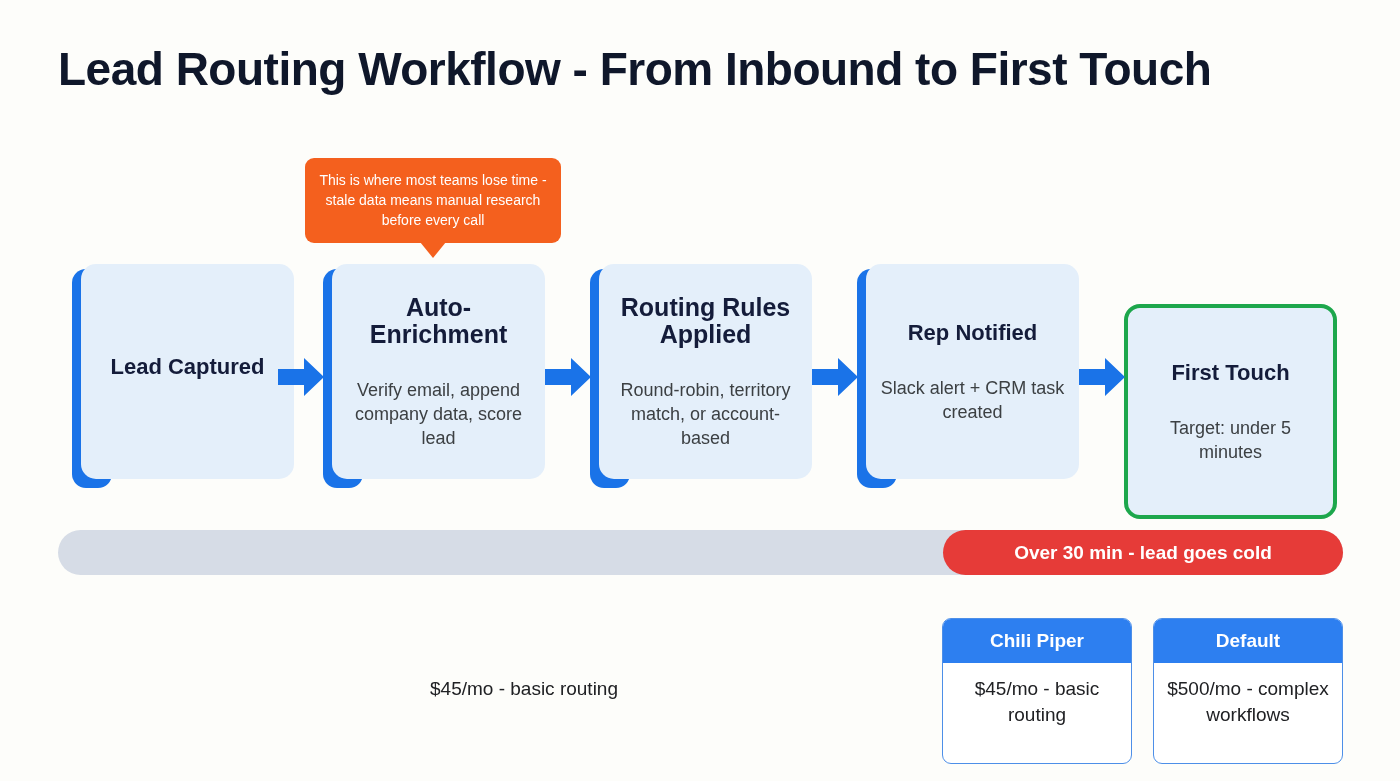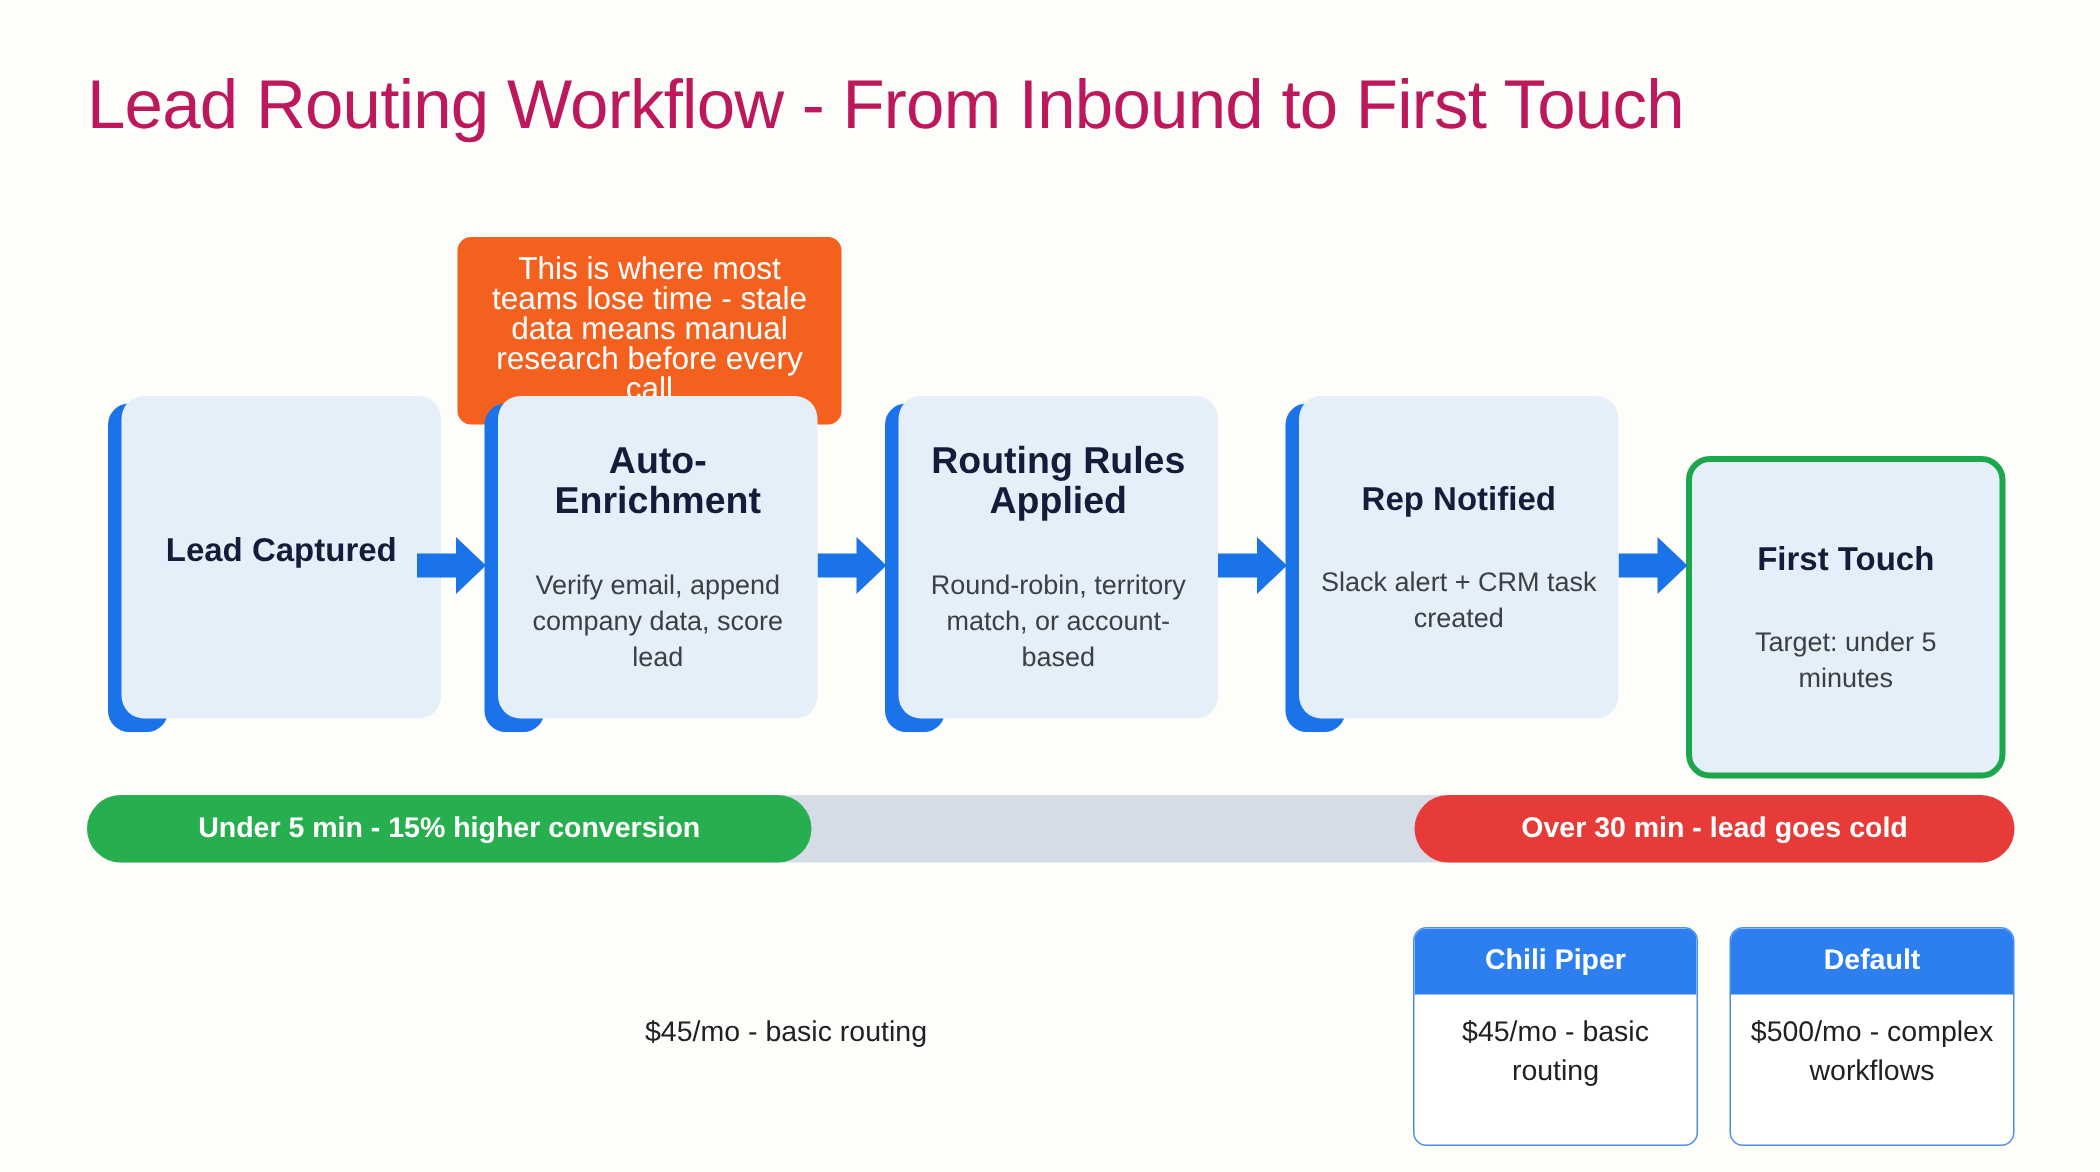--- a/index.html
+++ b/index.html
@@ -15,40 +15,40 @@
     font-family: "Liberation Sans", sans-serif;
     position: relative;
   }
 
   
   .page-title {
     position: absolute;
     left: 58px;
     top: 42px;
     font-size: 46px;
-    font-weight: normal;
-    color: #be185d;
+    font-weight: bold;
+    color: #0f172a;
     letter-spacing: -0.5px;
     white-space: nowrap;
   }
 
   
   .callout {
     position: absolute;
     left: 305px;
     top: 158px;
     width: 256px;
     background: #F4601E;
     border-radius: 9px;
     padding: 12px 14px 13px 14px;
     text-align: center;
   }
   .callout-text {
     color: #FFFFFF;
-    font-size: 21px;
+    font-size: 14px;
     line-height: 20px;
   }
   .callout-tail {
     position: absolute;
     left: 50%;
     bottom: -15px;
     margin-left: -13px;
     width: 0;
     height: 0;
     border-left: 13px solid transparent;
@@ -288,23 +288,20 @@
     <path d="M0 11 L26 11 L26 0 L46 19 L26 38 L26 27 L0 27 Z" fill="#1A73E8"></path>
   </svg>
 </div>
 <div class="arrow a3">
   <svg width="46" height="38" viewBox="0 0 46 38">
     <path d="M0 11 L26 11 L26 0 L46 19 L26 38 L26 27 L0 27 Z" fill="#1A73E8"></path>
   </svg>
 </div>
 
 <div class="timeline">
-  <div class="seg good">
-    <span>Under 5 min - 15% higher conversion</span>
-  </div>
   <div class="seg bad">
     <span>Over 30 min - lead goes cold</span>
   </div>
 </div>
 
 <div class="orphan-text">$45/mo - basic routing</div>
 
 <div class="compare c0">
   <div class="compare-head">Chili Piper</div>
   <div class="compare-body">$45/mo - basic routing</div>

